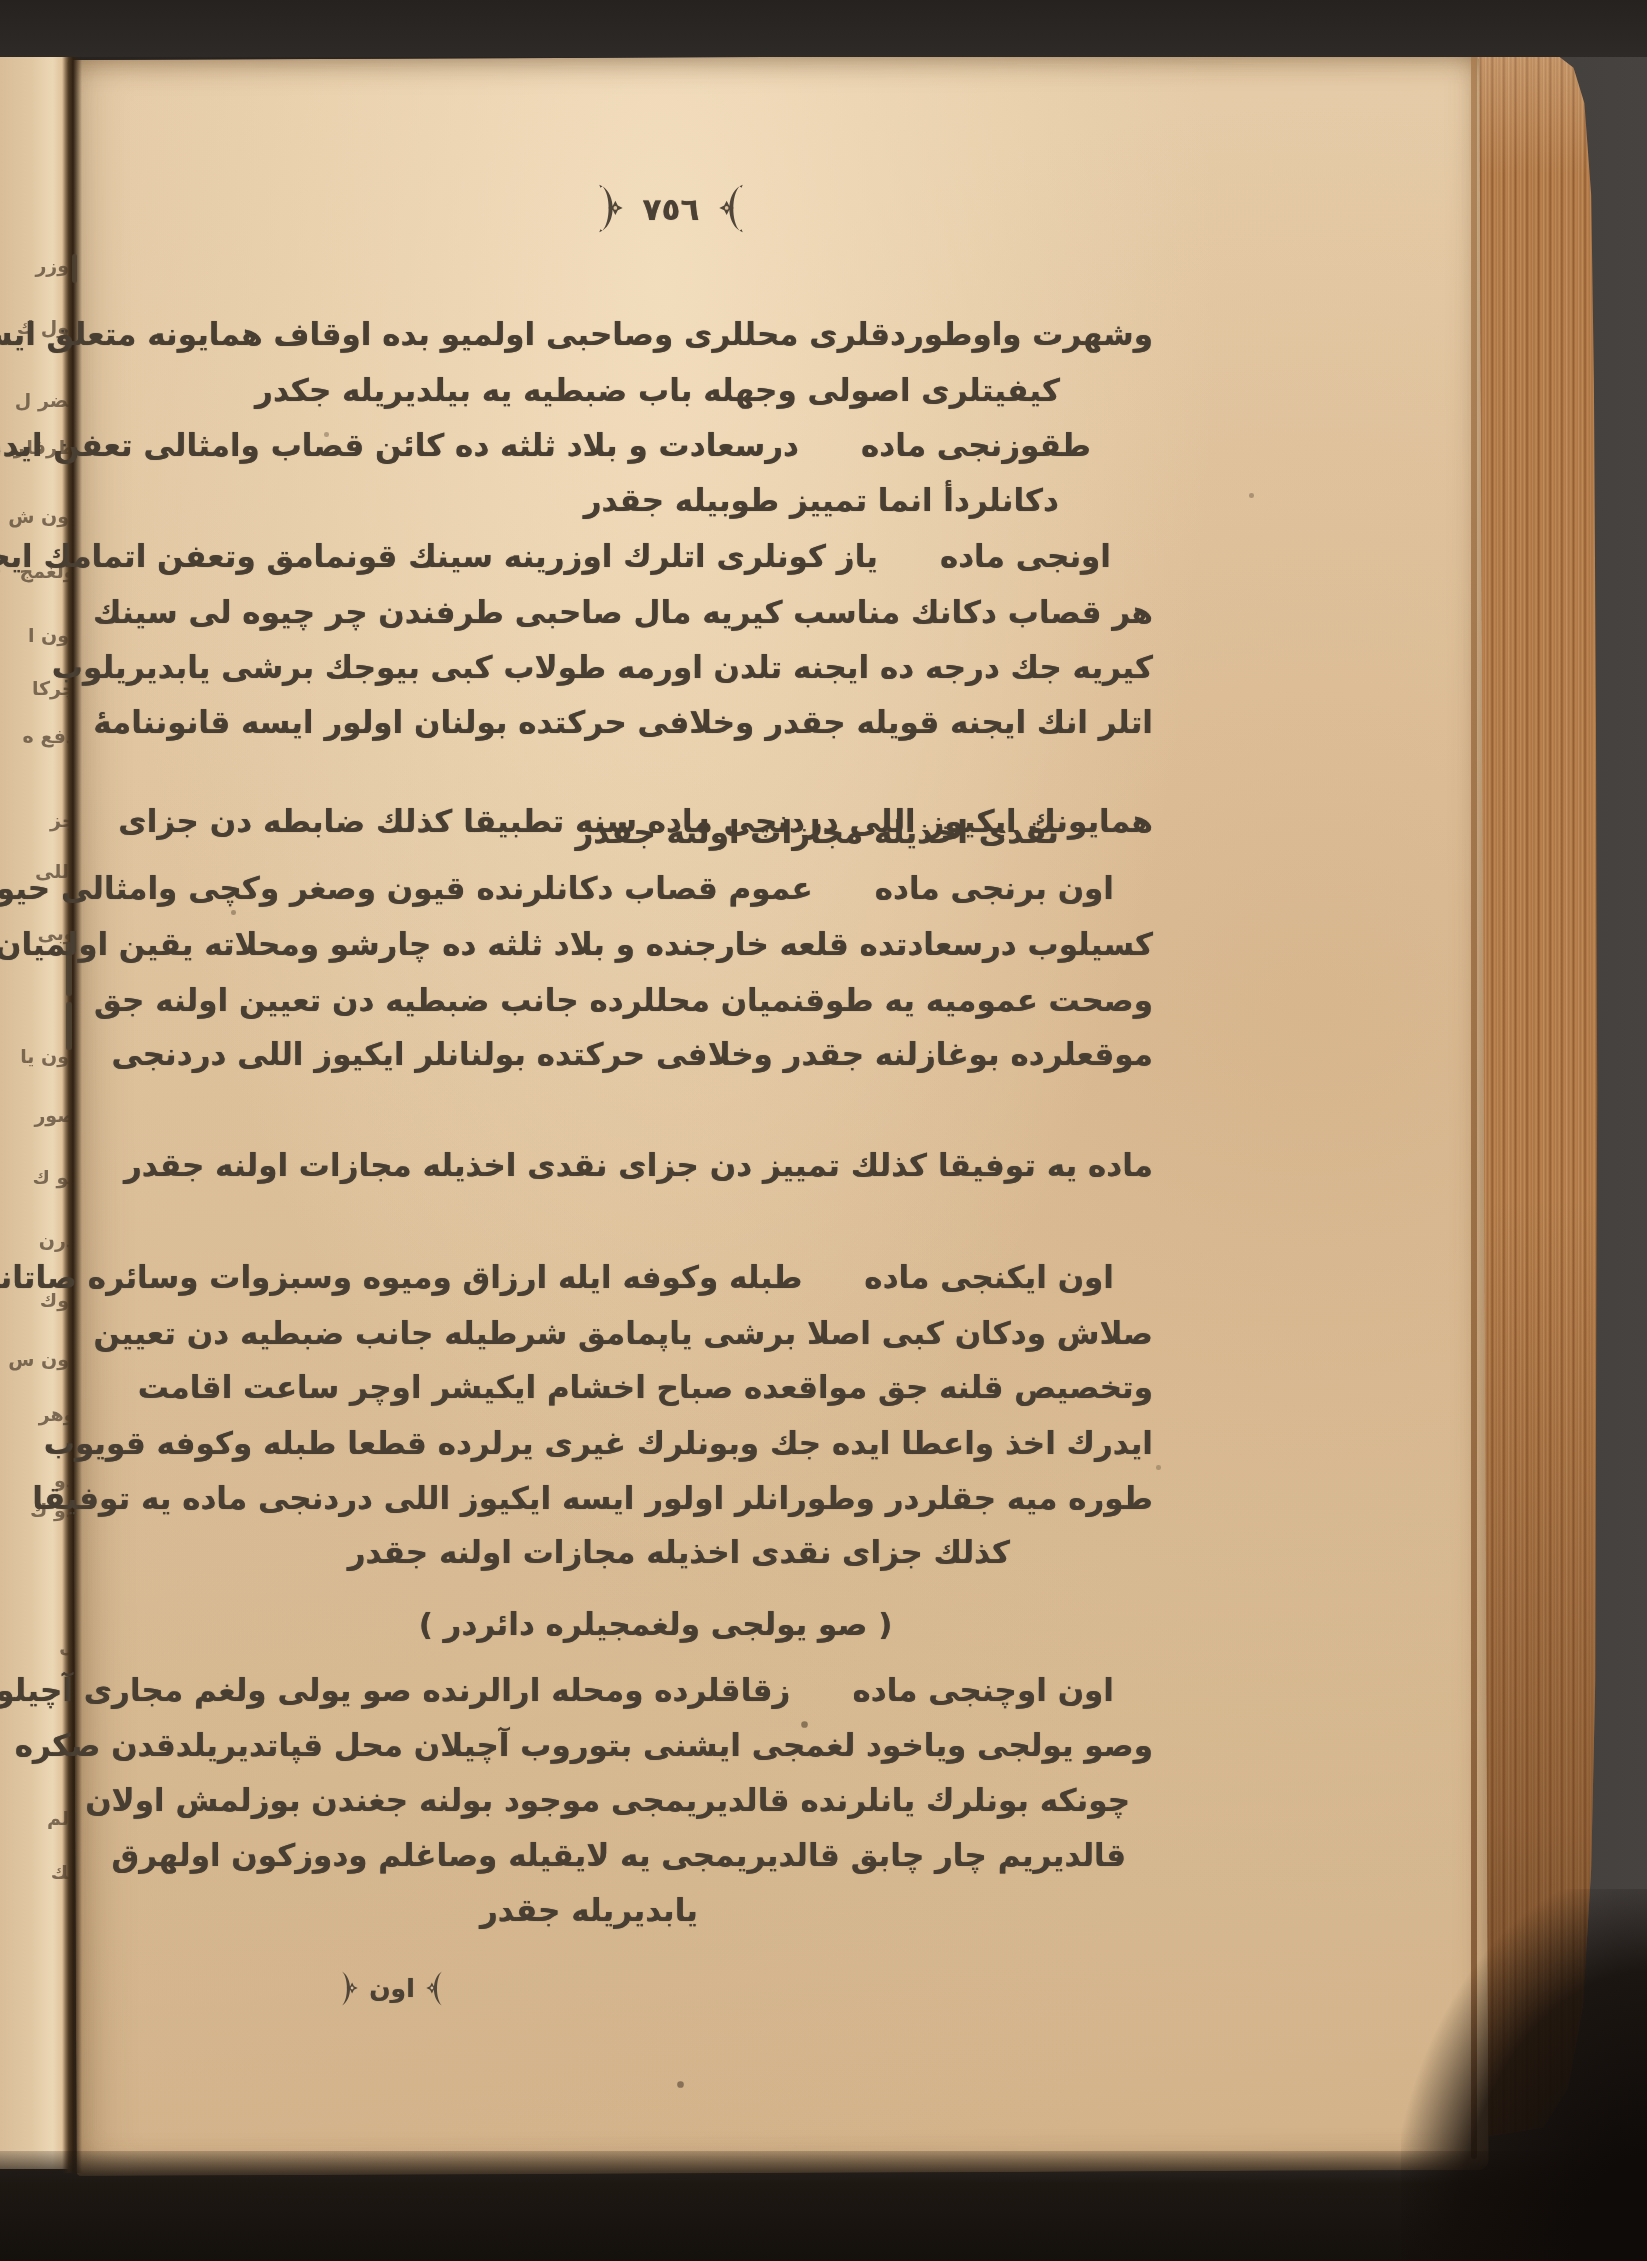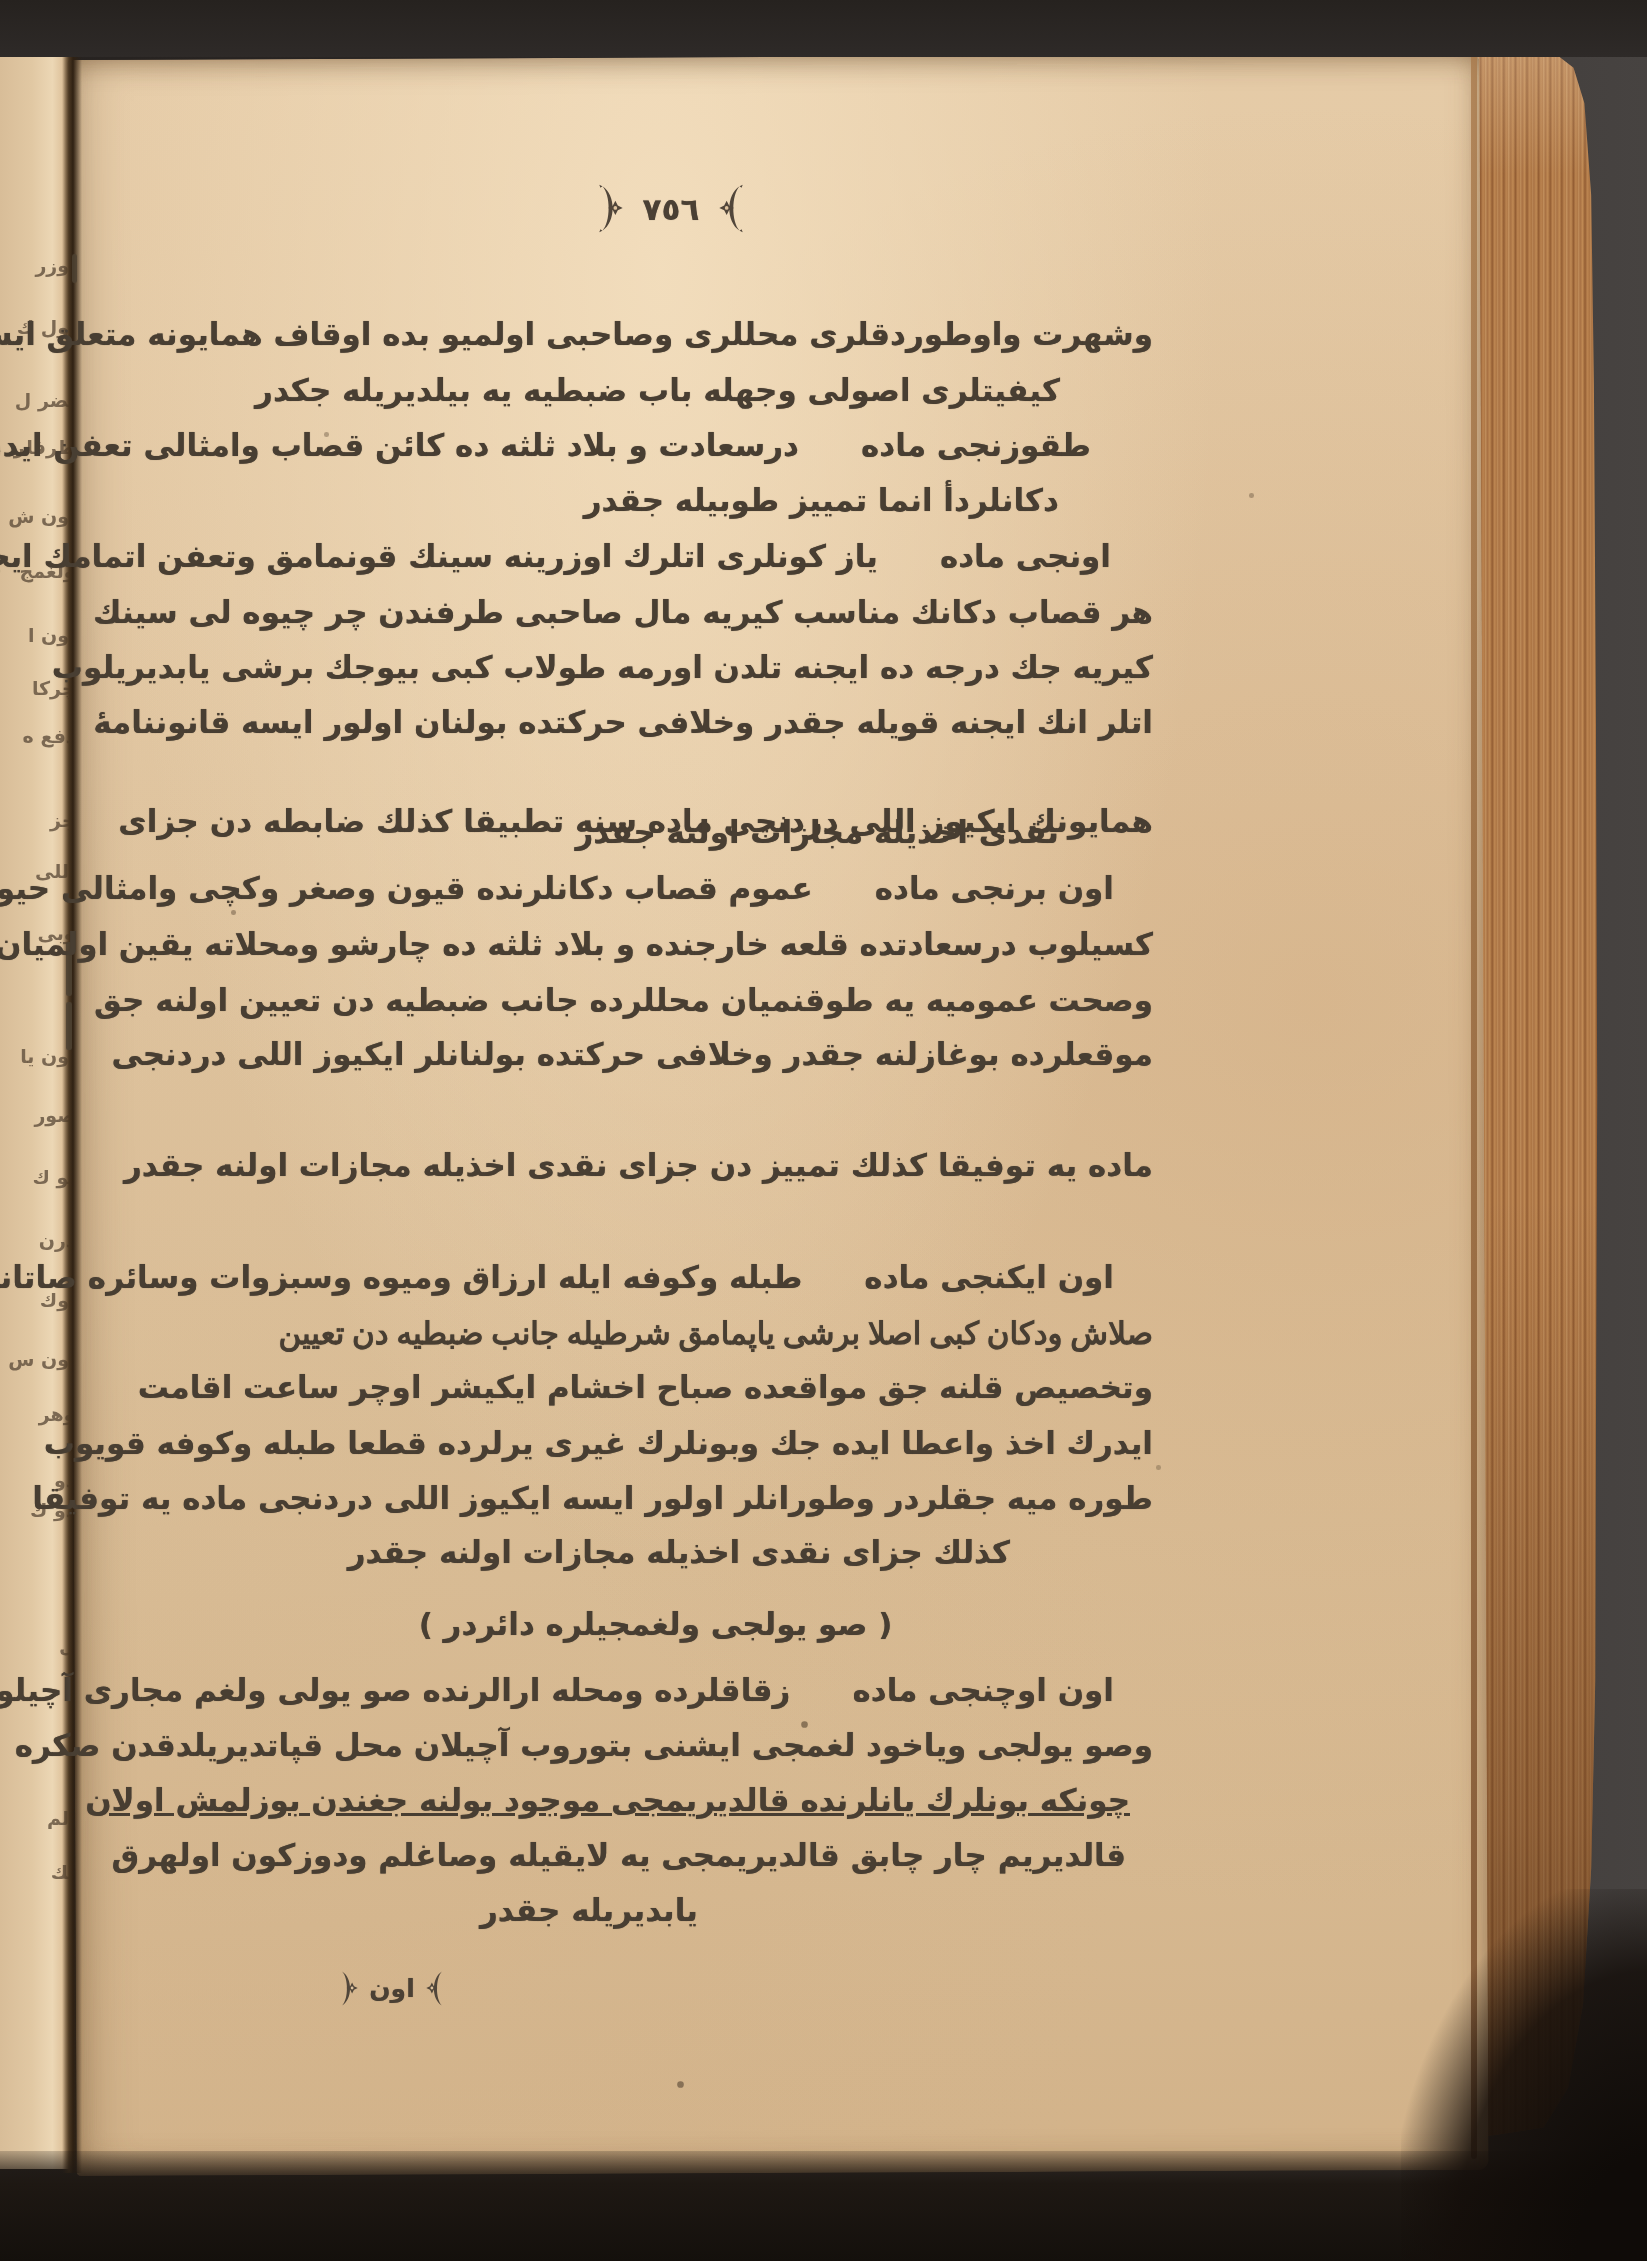--- a/index.html
+++ b/index.html
@@ -180,29 +180,29 @@
       <div class="tline" style="top: 645px; padding-left: 0px; padding-right: 0px;">كيريه جك درجه ده ايجنه تلدن اورمه طولاب كبى بيوجك برشى يابديريلوب</div>
       <div class="tline" style="top: 700px; padding-left: 0px; padding-right: 0px;">اتلر انك ايجنه قويله جقدر وخلافى حركتده بولنان اولور ايسه قانوننامهٔ</div>
       <div class="tline" style="top: 799px; padding-left: 0px; padding-right: 0px;">همايونك ايكيوز اللى دردنجى ماده سنه تطبيقا كذلك ضابطه دن جزاى</div>
       <div class="tline" style="top: 810px; padding-left: 0px; padding-right: 94px;">نقدى اخذيله مجازات اولنه جقدر</div>
       <div class="tline" style="top: 866px; padding-left: 0px; padding-right: 39px;">اون برنجى ماده  عموم قصاب دكانلرنده قيون وصغر وكچى وامثالى حيوانات</div>
       <div class="tline" style="top: 922px; padding-left: 0px; padding-right: 0px;">كسيلوب درسعادتده قلعه خارجنده و بلاد ثلثه ده چارشو ومحلاته يقين اولميان</div>
       <div class="tline" style="top: 978px; padding-left: 0px; padding-right: 0px;">وصحت عموميه يه طوقنميان محللرده جانب ضبطيه دن تعيين اولنه جق</div>
       <div class="tline" style="top: 1032px; padding-left: 0px; padding-right: 0px;">موقعلرده بوغازلنه جقدر وخلافى حركتده بولنانلر ايكيوز اللى دردنجى</div>
       <div class="tline" style="top: 1143px; padding-left: 0px; padding-right: 0px;">ماده يه توفيقا كذلك تمييز دن جزاى نقدى اخذيله مجازات اولنه جقدر</div>
       <div class="tline" style="top: 1255px; padding-left: 0px; padding-right: 39px;">اون ايكنجى ماده  طبله وكوفه ايله ارزاق وميوه وسبزوات وسائره صاتانلر</div>
-      <div class="tline" style="top: 1311px; padding-left: 0px; padding-right: 0px; font-family: Liberation Serif, serif;">صلاش ودكان كبى اصلا برشى ياپمامق شرطيله جانب ضبطيه دن تعيين</div>
+      <div class="tline" style="top: 1311px; padding-left: 0px; padding-right: 0px;">صلاش ودكان كبى اصلا برشى ياپمامق شرطيله جانب ضبطيه دن تعيين</div>
       <div class="tline" style="top: 1365px; padding-left: 0px; padding-right: 0px;">وتخصيص قلنه جق مواقعده صباح اخشام ايكيشر اوچر ساعت اقامت</div>
       <div class="tline" style="top: 1421px; padding-left: 0px; padding-right: 0px;">ايدرك اخذ واعطا ايده جك وبونلرك غيرى يرلرده قطعا طبله وكوفه قويوب</div>
       <div class="tline" style="top: 1476px; padding-left: 0px; padding-right: 0px;">طوره ميه جقلردر وطورانلر اولور ايسه ايكيوز اللى دردنجى ماده يه توفيقا</div>
       <div class="tline" style="top: 1530px; padding-left: 0px; padding-right: 143px; text-align: right;">كذلك جزاى نقدى اخذيله مجازات اولنه جقدر</div>
       <div class="tline" style="top: 1602px; text-align: center; left: 42px;">( صو يولجى ولغمجيلره دائردر )</div>
       <div class="tline" style="top: 1668px; padding-left: 0px; padding-right: 39px;">اون اوچنجى ماده  زقاقلرده ومحله ارالرنده صو يولى ولغم مجارى آچيلوب</div>
       <div class="tline" style="top: 1723px; padding-left: 0px; padding-right: 0px;">وصو يولجى وياخود لغمجى ايشنى بتوروب آچيلان محل قپاتديريلدقدن صكره</div>
-      <div class="tline" style="top: 1778px; padding-left: 0px; padding-right: 23px; text-decoration: underline;">چونكه بونلرك يانلرنده قالديريمجى موجود بولنه جغندن بوزلمش اولان</div>
+      <div class="tline" style="top: 1778px; padding-left: 0px; padding-right: 23px;">چونكه بونلرك يانلرنده قالديريمجى موجود بولنه جغندن بوزلمش اولان</div>
       <div class="tline" style="top: 1833px; padding-left: 0px; padding-right: 27px;">قالديريم چار چابق قالديريمجى يه لايقيله وصاغلم ودوزكون اولهرق</div>
       <div class="tline" style="top: 1888px; padding-left: 0px; padding-right: 455px;">يابديريله جقدر</div>
     </div>
 
   <div class="catchword">
     <span class="fleuron small mirror">
       <svg viewBox="0 0 34 62" xmlns="http://www.w3.org/2000/svg">
         <path class="ink" d="M27 2 C9 13 9 49 27 60 C16 49 16 13 27 2 Z"></path>
         <path class="ink" d="M10 21 l3.2 6.2 6.4 3 -6.4 3 -3.2 6.2 -3.2 -6.2 -6.4 -3 6.4 -3 Z"></path>
         <circle cx="10" cy="30.2" r="2.4" fill="#dfc49f"></circle>

